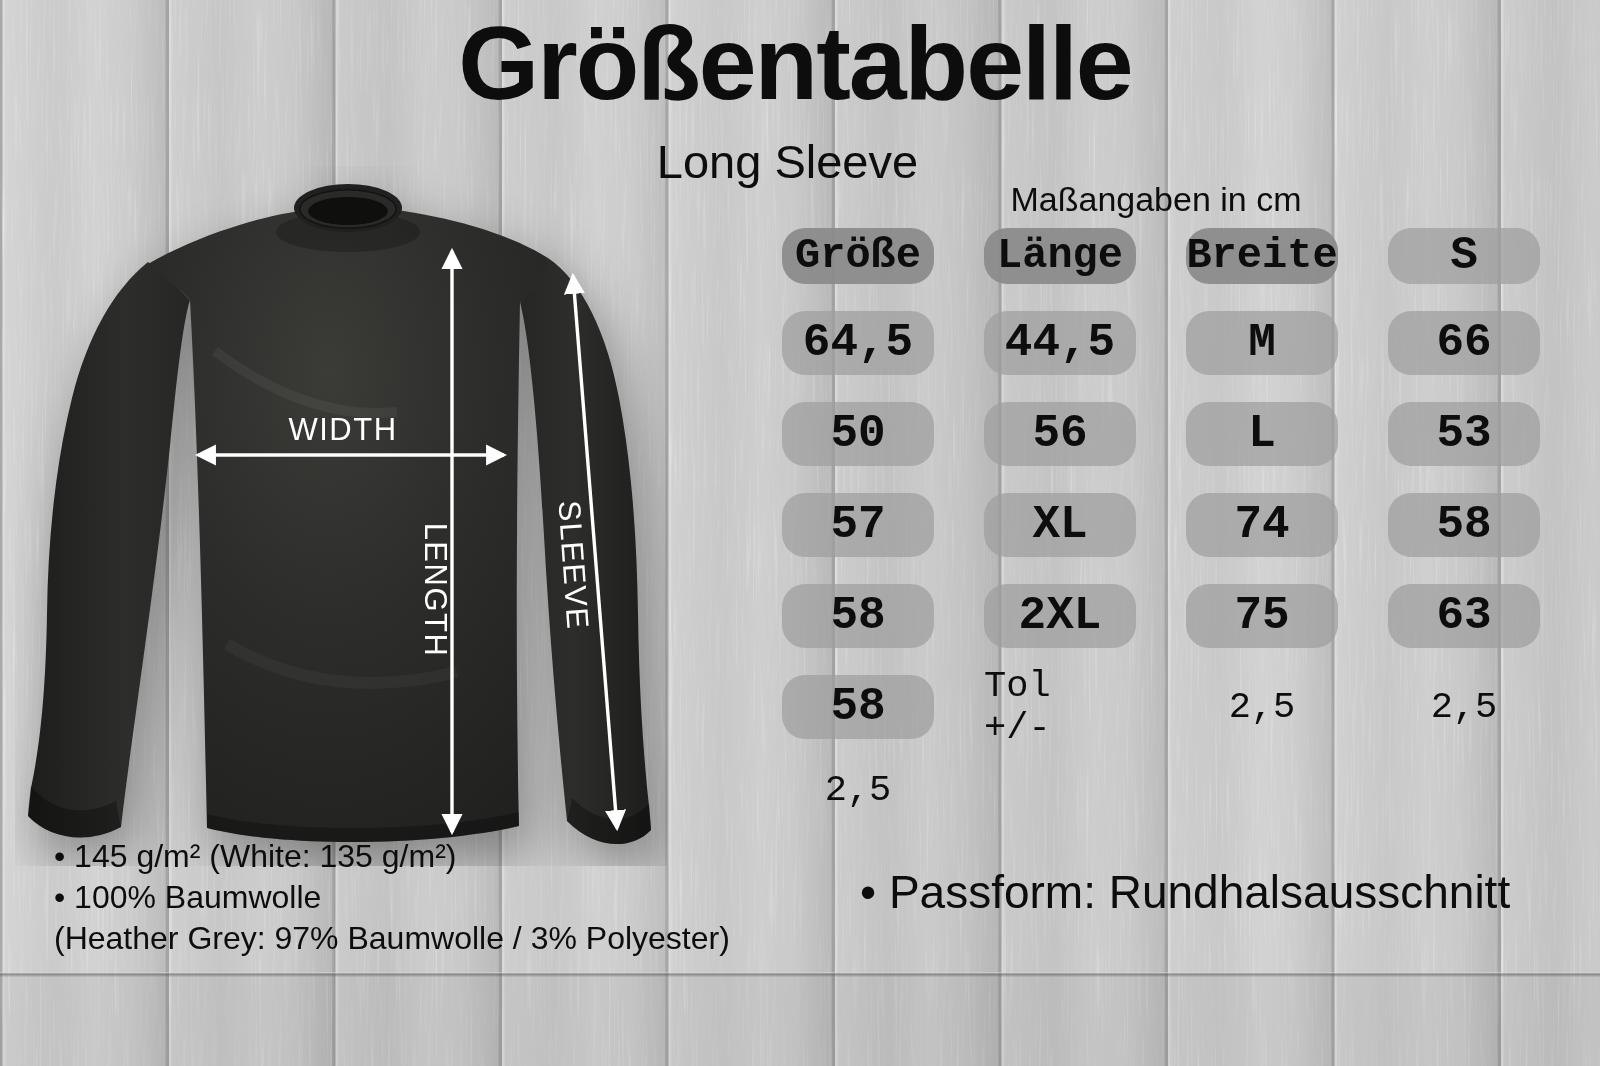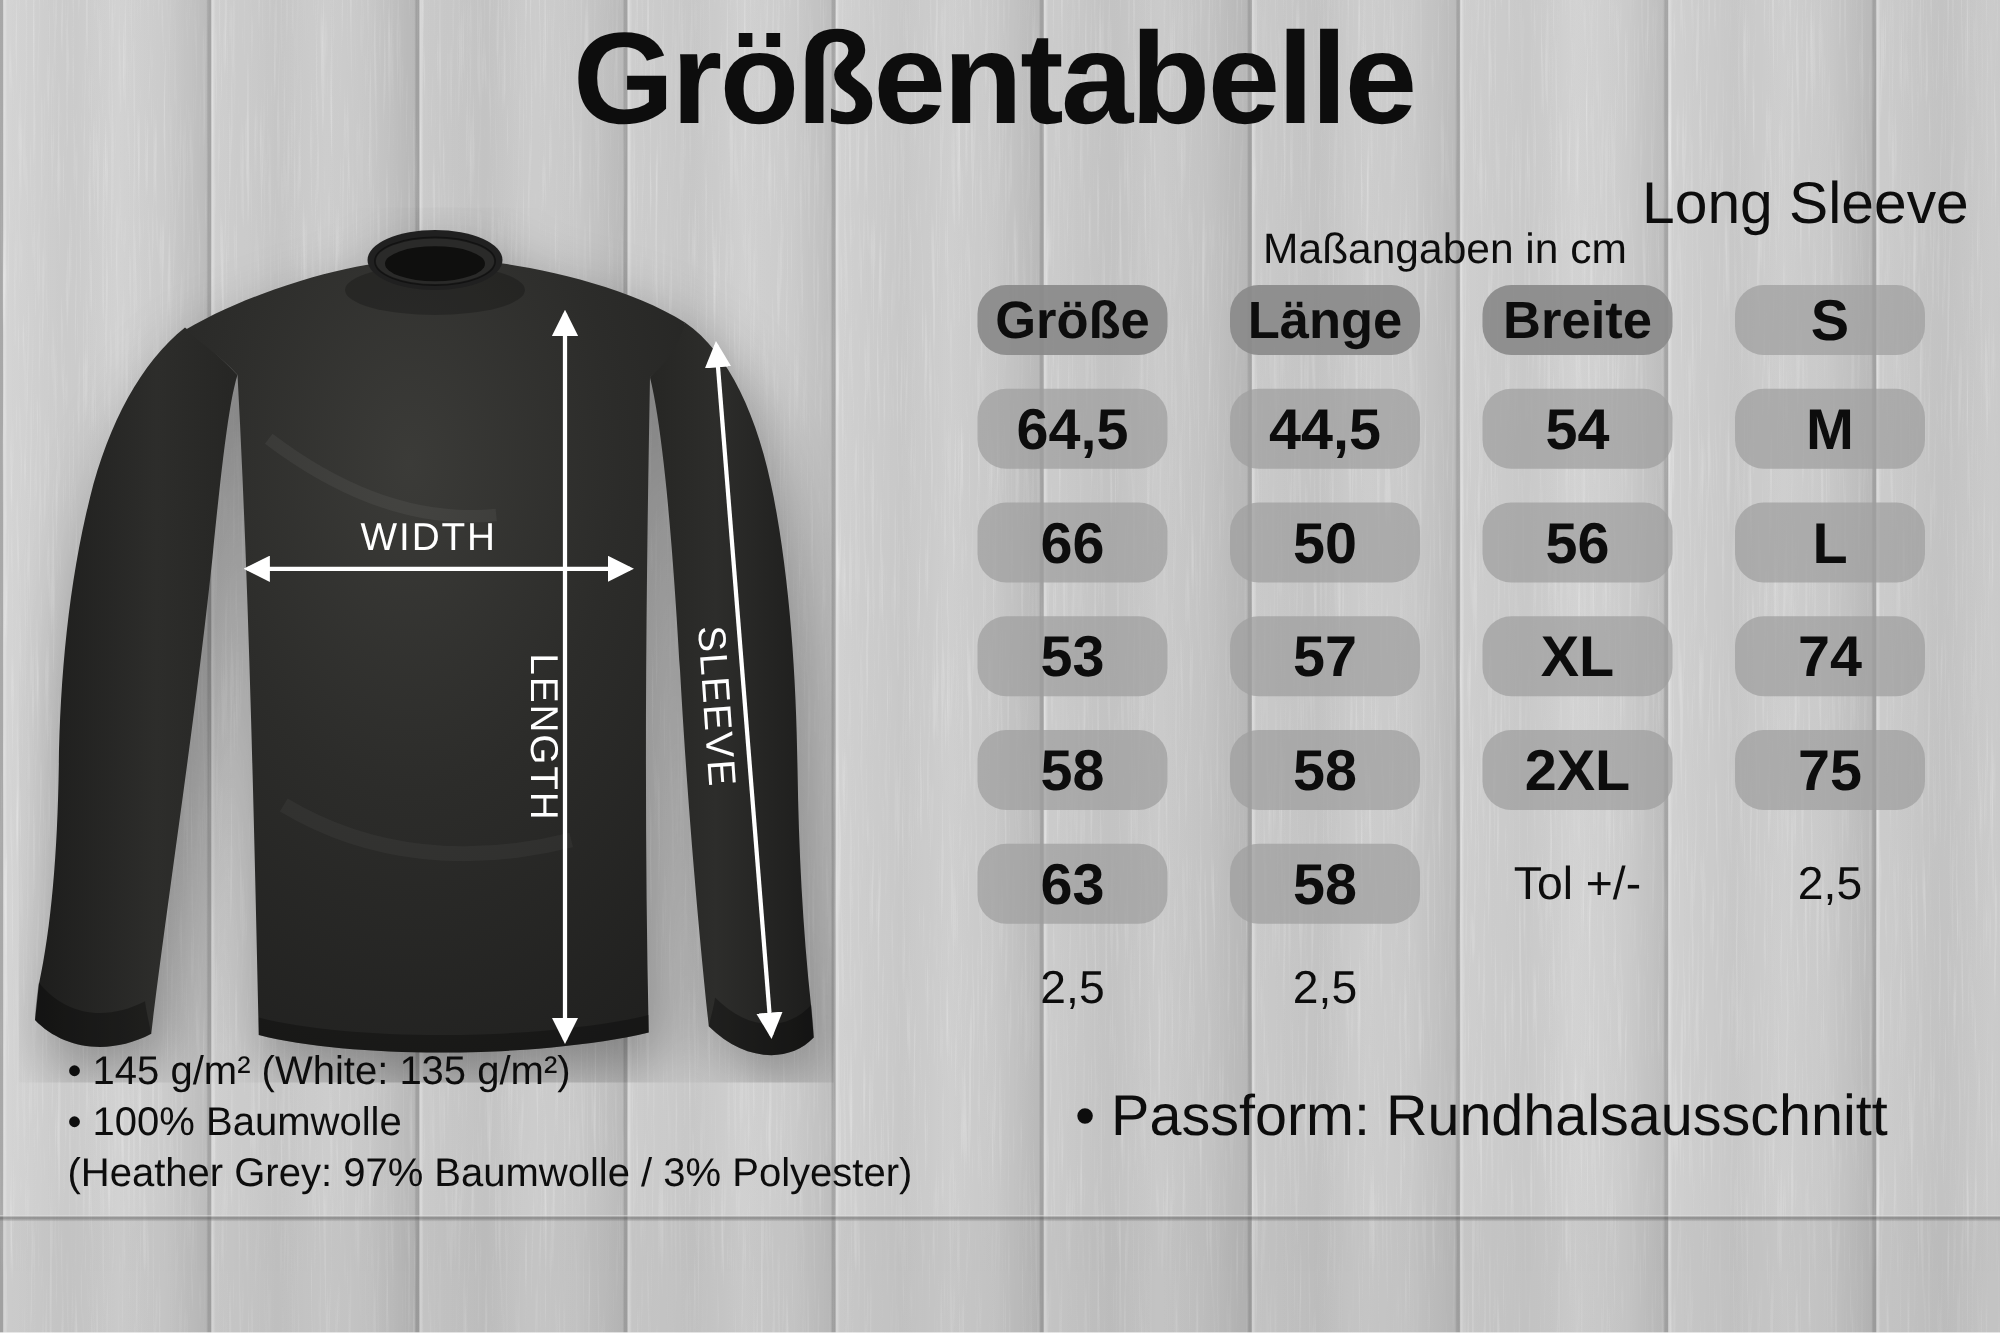--- a/index.html
+++ b/index.html
@@ -16,28 +16,28 @@
         rgba(0,0,0,0.09) 165px, rgba(60,60,60,0.28) 166.5px),
       linear-gradient(90deg,#ededed 0%,#e2e2e2 22%,#eaeaea 41%,#e0e0e0 60%,#ebebeb 80%,#e1e1e1 100%);
   }
   .grain{position:absolute;left:0;top:0;}
   .h-seam{position:absolute;left:0;top:972px;width:1600px;height:5px;
     background:linear-gradient(180deg,rgba(255,255,255,0.5),rgba(70,70,70,0.5) 45%,rgba(130,130,130,0.2));}
   .bottom-tint{position:absolute;left:0;top:977px;width:1600px;height:89px;background:rgba(0,0,0,0.04);}
 
   .page-title{position:absolute;left:0;top:6px;width:1590px;text-align:center;
     font-size:104px;letter-spacing:-2px;font-weight:700;line-height:1.1;}
-  .page-subtitle{position:absolute;left:0;top:134px;width:1575px;text-align:right;
+  .page-subtitle{position:absolute;left:0;top:134px;width:1575px;text-align:center;
     font-size:47px;font-weight:400;}
   .units-note{position:absolute;top:180px;left:782px;width:748px;text-align:center;font-size:34px;}
 
   .size-table{position:absolute;left:782px;top:228px;display:grid;
     grid-template-columns:repeat(4,152px);grid-template-rows:56px 64px 64px 64px 64px 64px 48px;
     column-gap:50px;row-gap:27px;}
-  .tcell{display:flex;align-items:center;justify-content:center;border-radius:23px;}
+  .tcell{display:flex;align-items:center;justify-content:center;border-radius:23px;font-family:Liberation Mono, monospace;}
   .tcell.head{background:rgba(138,138,138,0.92);font-weight:700;font-size:42px;}
   .tcell.val{background:rgba(158,158,158,0.72);font-weight:700;font-size:46px;}
   .tcell.tol{background:none;font-weight:400;font-size:37px;}
 
   .notes-left{position:absolute;left:54px;top:836px;font-size:32px;line-height:41px;}
   .note-right{position:absolute;left:860px;top:841px;font-size:46px;margin-top:24px;}
 
   .shirt-wrap{position:absolute;left:15px;top:166px;}
   .shirt-wrap svg{display:block;}
   .shirt-art{filter:drop-shadow(10px 22px 26px rgba(0,0,0,0.35));}
@@ -157,21 +157,20 @@
   </div>
 
   <div class="size-table">
     <div class="tcell head">Größe</div>
     <div class="tcell head">Länge</div>
     <div class="tcell head">Breite</div>
 
     <div class="tcell val">S</div>
     <div class="tcell val">64,5</div>
     <div class="tcell val">44,5</div>
-    <div class="tcell val">54</div>
 
     <div class="tcell val">M</div>
     <div class="tcell val">66</div>
     <div class="tcell val">50</div>
     <div class="tcell val">56</div>
 
     <div class="tcell val">L</div>
     <div class="tcell val">53</div>
     <div class="tcell val">57</div>
 

